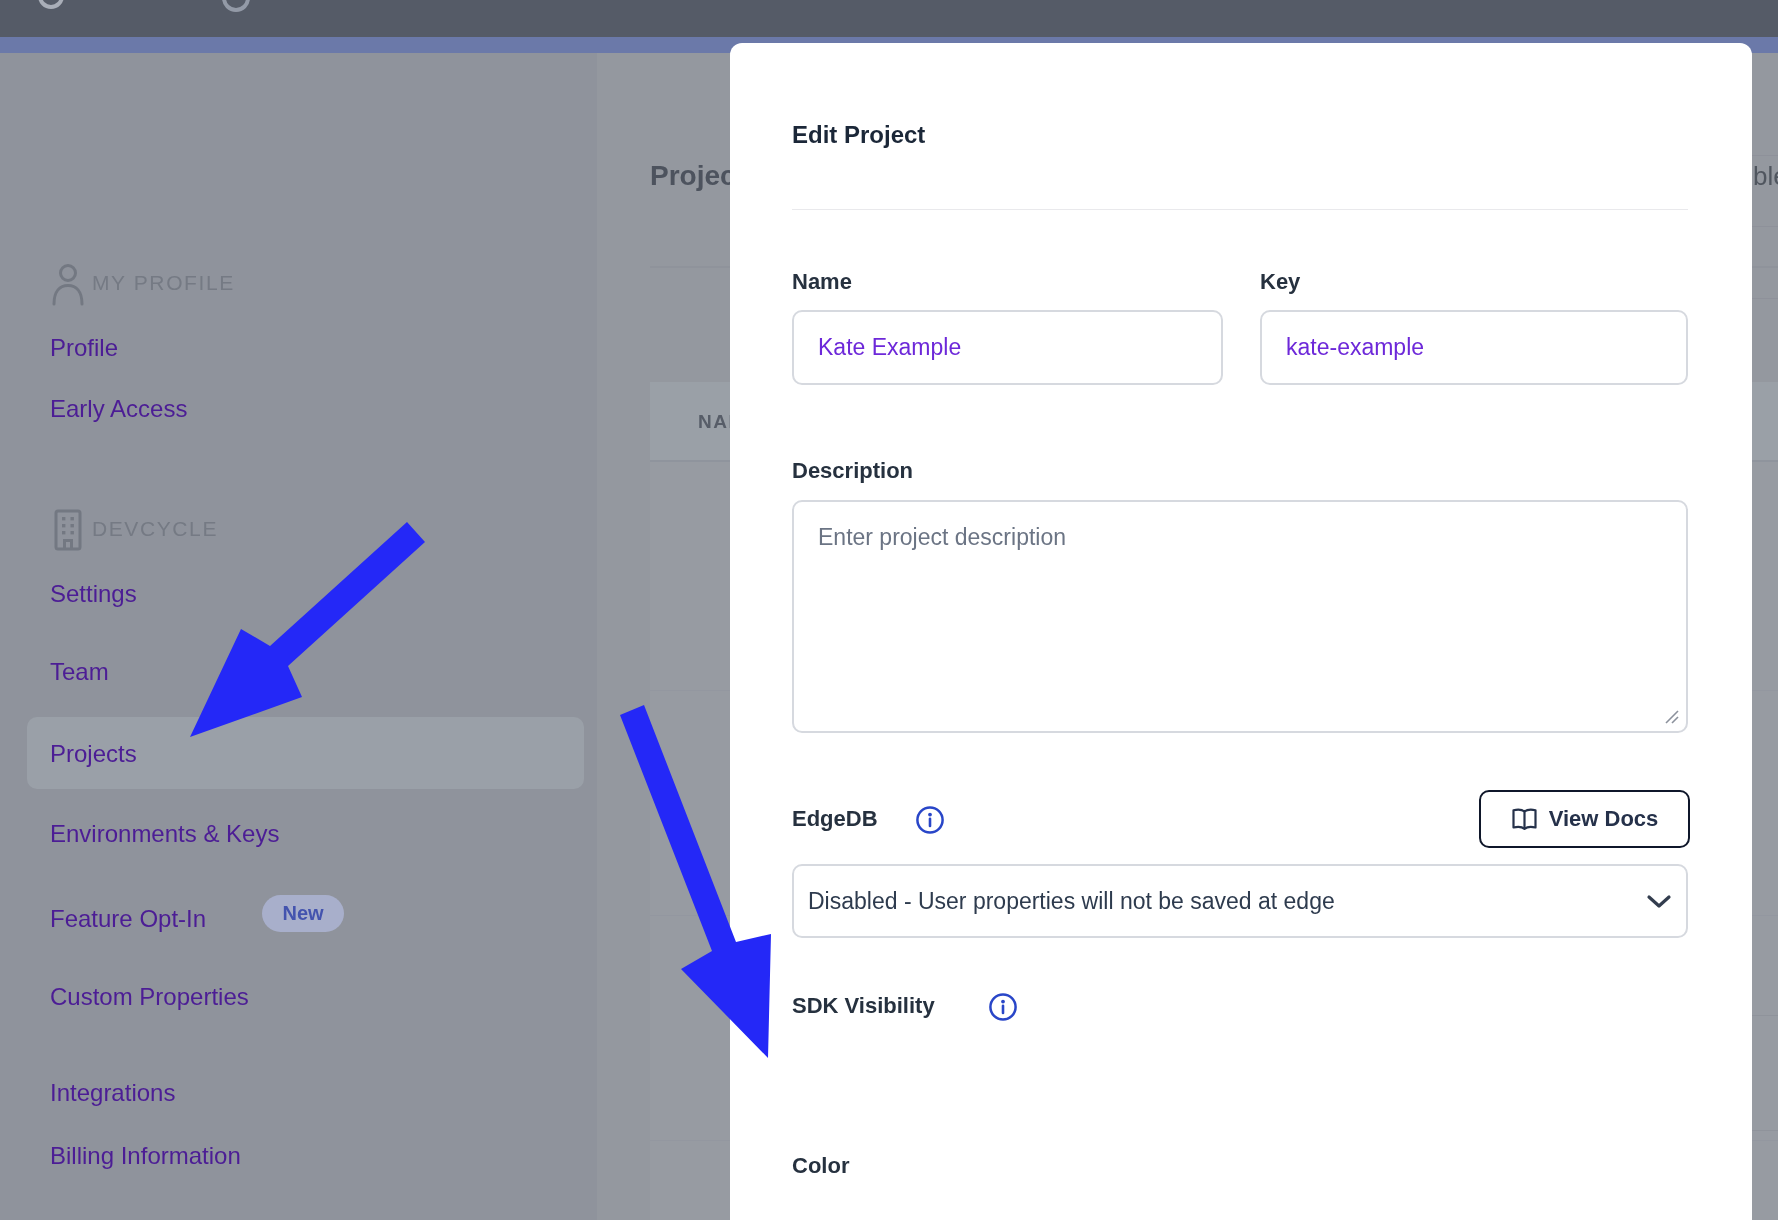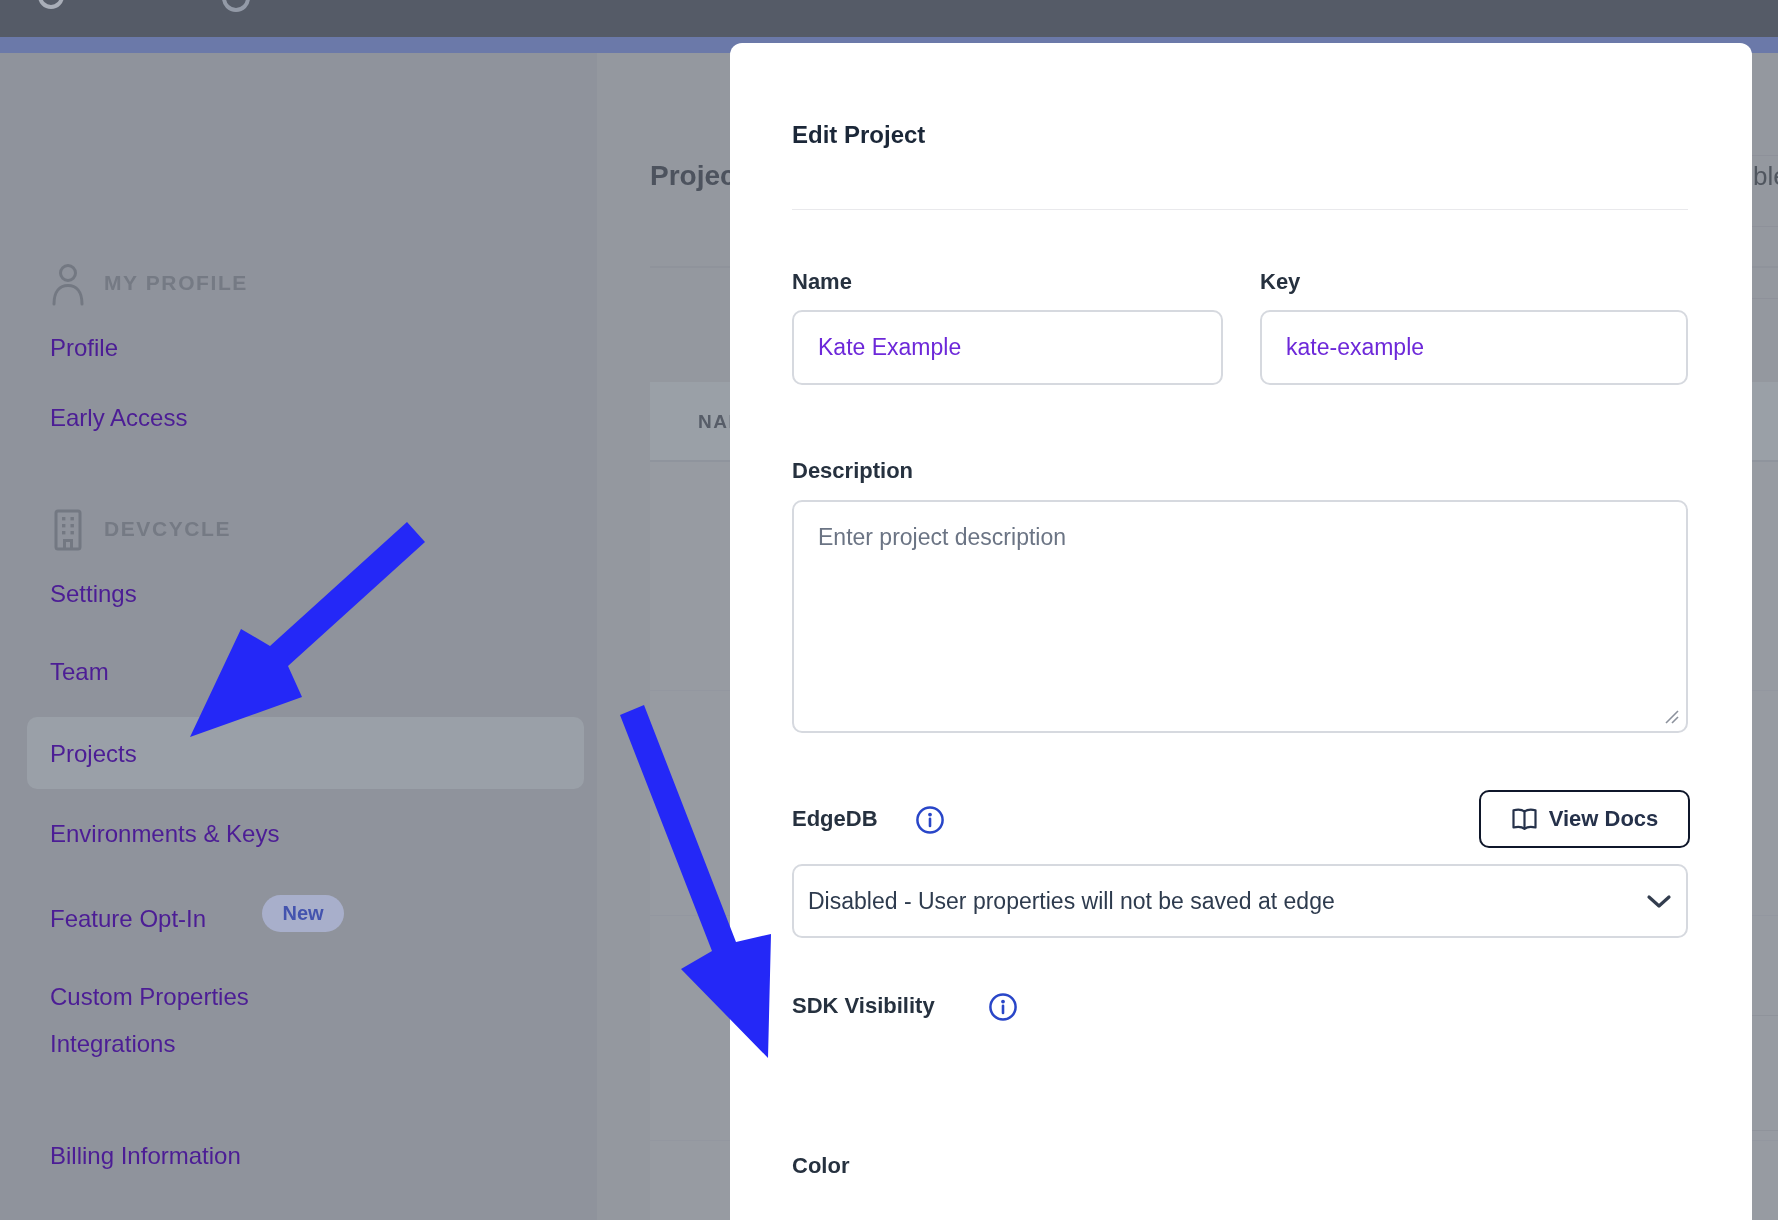--- a/index.html
+++ b/index.html
@@ -11,22 +11,22 @@
   
   .topbar{ position:absolute; left:0; top:0; width:1778px; height:37px;
            background:#555b67; overflow:hidden; z-index:1; }
   .topbar .ring{ position:absolute; border-radius:50%; border:4px solid #a9aeb8; }
   .topbar-accent{ position:absolute; left:0; top:37px; width:1778px; height:16px;
            background:#6b79a9; z-index:1; }
 
   
   .sidebar{ position:absolute; left:0; top:53px; width:597px; height:1167px;
             background:#8f939c; z-index:2; }
-  .side-section{ position:absolute; left:104px; height:36px; line-height:36px;
-            font-size:21px; font-weight:700; letter-spacing:1.6px; color:#757a84; white-space:nowrap; }
+  .side-section{ position:absolute; left:92px; height:36px; line-height:36px;
+            font-size:21px; font-weight:400; letter-spacing:1.6px; color:#757a84; white-space:nowrap; }
   .side-icon{ position:absolute; left:50px; }
   .side-item{ position:absolute; left:50px; height:44px; line-height:44px;
             font-size:24px; color:#4c1d95; white-space:nowrap; }
   .side-active-bg{ position:absolute; left:27px; top:664px; width:557px; height:72px;
             background:#9aa0a8; border-radius:10px; }
   .badge-new{ position:absolute; left:262px; top:842px; width:82px; height:37px;
             background:#a8afcb; border-radius:19px; text-align:center; line-height:37px;
             font-size:20px; font-weight:600; color:#4353ae; }
 
   .bg-content{ position:absolute; left:597px; top:53px; width:1181px; height:1167px;
@@ -98,42 +98,42 @@
   <div class="sidebar">
     <div class="side-active-bg"></div>
 
     <svg class="side-icon" style="top:209px;" width="36" height="44" viewBox="0 0 36 44">
       <circle cx="18" cy="11" r="7.5" fill="none" stroke="#737882" stroke-width="3"></circle>
       <path d="M4 42 C4 29 10 23.5 18 23.5 C26 23.5 32 29 32 42" fill="none" stroke="#737882" stroke-width="3" stroke-linecap="round"></path>
     </svg>
     <div class="side-section" style="top:212px;">MY PROFILE</div>
 
     <div class="side-item" style="top:273px;">Profile</div>
-    <div class="side-item" style="top:343px;">Early Access</div>
+    <div class="side-item" style="top:334px;">Early Access</div>
 
     <svg class="side-icon" style="top:455px;" width="36" height="44" viewBox="0 0 36 44">
       <rect x="6" y="3" width="24" height="38" rx="2" fill="none" stroke="#737882" stroke-width="3"></rect>
       <rect x="12" y="9" width="3.4" height="3.4" fill="#737882"></rect>
       <rect x="20.5" y="9" width="3.4" height="3.4" fill="#737882"></rect>
       <rect x="12" y="16" width="3.4" height="3.4" fill="#737882"></rect>
       <rect x="20.5" y="16" width="3.4" height="3.4" fill="#737882"></rect>
       <rect x="12" y="23" width="3.4" height="3.4" fill="#737882"></rect>
       <rect x="20.5" y="23" width="3.4" height="3.4" fill="#737882"></rect>
       <path d="M14.5 41 L14.5 32.5 L21.5 32.5 L21.5 41" fill="none" stroke="#737882" stroke-width="3"></path>
     </svg>
     <div class="side-section" style="top:458px;">DEVCYCLE</div>
 
     <div class="side-item" style="top:519px;">Settings</div>
     <div class="side-item" style="top:597px;">Team</div>
     <div class="side-item" style="top:679px;">Projects</div>
     <div class="side-item" style="top:759px;">Environments &amp; Keys</div>
     <div class="side-item" style="top:844px;">Feature Opt-In</div>
     <div class="badge-new">New</div>
     <div class="side-item" style="top:922px;">Custom Properties</div>
-    <div class="side-item" style="top:969px;">Integrations</div>
+    <div class="side-item" style="top:1018px;">Integrations</div>
     <div class="side-item" style="top:1081px;">Billing Information</div>
   </div>
 
   <div class="bg-content">
     <div class="bg-title">Projects</div>
     <div class="bg-divider"></div>
     <div class="bg-card">
       <div class="bg-card-header">
         <div class="bg-th">NAME</div>
       </div>

